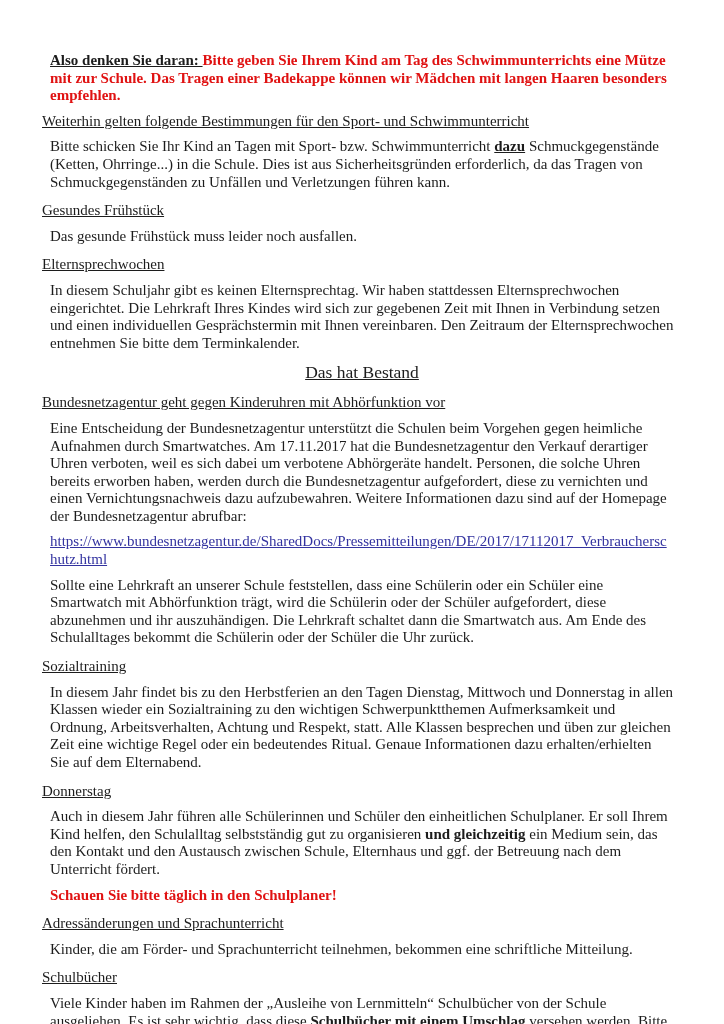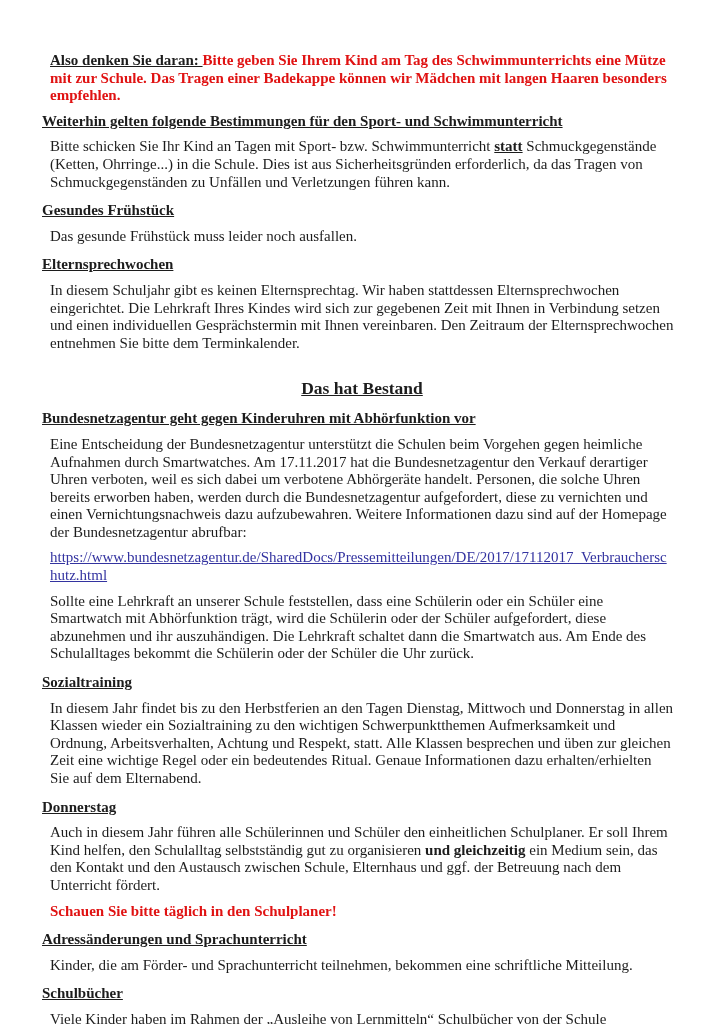--- a/index.html
+++ b/index.html
@@ -19,53 +19,53 @@
     line-height:17.6px;
     overflow:hidden;
   }
   .page{
     width:724px; height:1024px;
     padding:44px 42px 0 42px;
   }
   p{ margin:8px; }
   .section{ margin-top:11px; }
   .heading{
-    font-weight:bold;
+    font-weight:normal;
     text-decoration:underline;
     margin:0;
     font-size:15px;
   }
   .b{ font-weight:bold; }
   .u{ text-decoration:underline; }
   .red{ color:var(--red); }
   .center-title{
     text-align:center;
-    font-weight:bold;
+    font-weight:normal;
     text-decoration:underline;
     font-size:17.5px;
     line-height:21px;
-    margin:26px 0 11px 0;
+    margin:10px 0 11px 0;
   }
   .link{
     color:var(--link);
     text-decoration:underline;
     overflow-wrap:anywhere;
     word-break:break-all;
     cursor:pointer;
   }
 </style>
 </head>
 <body>
 
 <div class="page">
 
   <div>
     <p><span class="b u">Also denken Sie daran: </span><span class="red b">Bitte geben Sie Ihrem Kind am Tag des Schwimmunterrichts eine Mütze mit zur Schule. Das Tragen einer Badekappe können wir Mädchen mit langen Haaren besonders empfehlen.</span></p>
     <p class="heading">Weiterhin gelten folgende Bestimmungen für den Sport- und Schwimmunterricht</p>
-    <p><span>Bitte schicken Sie Ihr Kind an Tagen mit Sport- bzw. Schwimmunterricht </span><span class="b u">statt</span><span> Schmuckgegenstände (Ketten, Ohrringe...) in die Schule. Dies ist aus Sicherheitsgründen erforderlich, da das Tragen von Schmuckgegenständen zu Unfällen und Verletzungen führen kann.</span></p>
+    <p><span>Bitte schicken Sie Ihr Kind an Tagen mit Sport- bzw. Schwimmunterricht </span><span class="b u">dazu</span><span> Schmuckgegenstände (Ketten, Ohrringe...) in die Schule. Dies ist aus Sicherheitsgründen erforderlich, da das Tragen von Schmuckgegenständen zu Unfällen und Verletzungen führen kann.</span></p>
   </div>
 
   <div class="section">
     <p class="heading">Gesundes Frühstück</p>
     <p>Das gesunde Frühstück muss leider noch ausfallen.</p>
   </div>
 
   <div class="section">
     <p class="heading">Elternsprechwochen</p>
     <p>In diesem Schuljahr gibt es keinen Elternsprechtag. Wir haben stattdessen Elternsprechwochen eingerichtet. Die Lehrkraft Ihres Kindes wird sich zur gegebenen Zeit mit Ihnen in Verbindung setzen und einen individuellen Gesprächstermin mit Ihnen vereinbaren.  Den Zeitraum der Elternsprechwochen entnehmen Sie bitte dem Terminkalender.</p>

